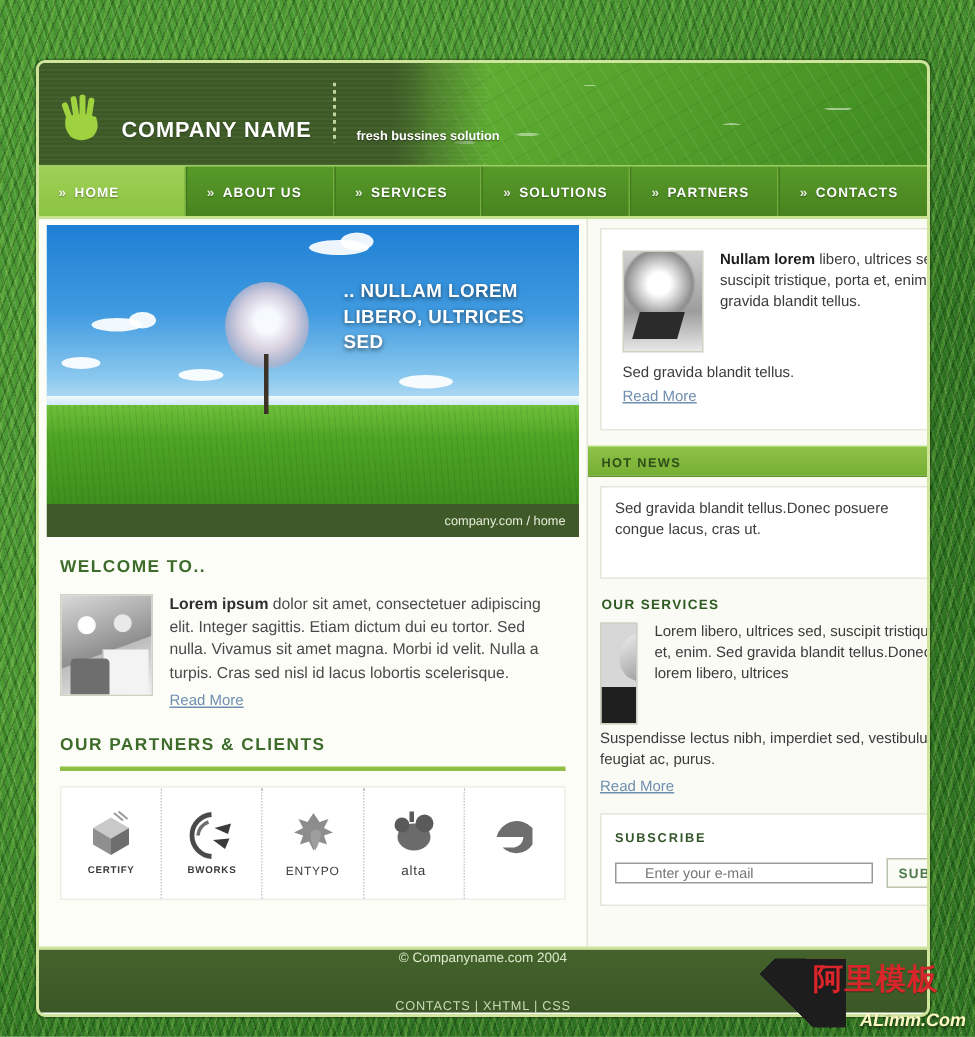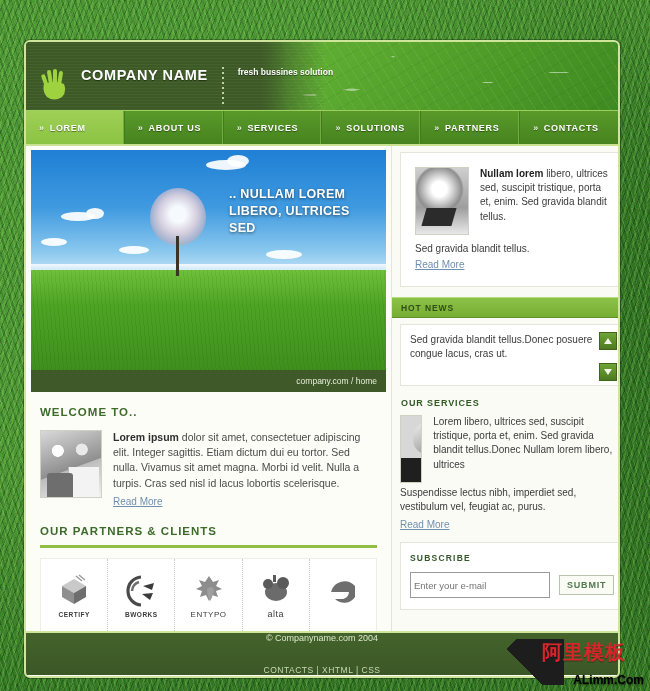--- a/index.html
+++ b/index.html
@@ -47,21 +47,21 @@
     pointer-events:none;
   }
   .hdr-left{
     position:absolute;left:0;top:0;height:68px;width:300px;
     background:linear-gradient(90deg,#3d5a26 0%,#3d5a26 78%,rgba(61,90,38,0) 100%);
   }
   .hdr-left:after{
     content:"";position:absolute;inset:0;
     background:repeating-linear-gradient(0deg, rgba(255,255,255,.045) 0 1px, rgba(0,0,0,0) 1px 3px);
   }
-  .logo-row{position:absolute;left:14px;top:25px;display:flex;align-items:flex-start;z-index:3;}
+  .logo-row{position:absolute;left:14px;top:13px;display:flex;align-items:flex-end;z-index:3;}
   .hand-icon{width:30px;height:34px;position:relative;flex:0 0 auto;}
   .company-name{
     color:#fff;font-size:14.5px;font-weight:bold;letter-spacing:.6px;
     margin-left:11px;white-space:nowrap;
     text-shadow:0 1px 1px rgba(0,0,0,.45);
   }
   .dot-sep{
     width:2px;height:40px;margin:0 14px;align-self:center;
     background-image:linear-gradient(#d8e9b0 50%, rgba(0,0,0,0) 0);
     background-size:2px 5px;background-repeat:repeat-y;opacity:.85;
@@ -92,21 +92,21 @@
     color:#ffffff;
   }
   .nav-item .chev{margin-right:5px;opacity:.85;font-weight:bold;}
 
   
   .cols{display:flex;height:485px;background:#fdfdf8;}
   .col-left{width:365px;flex:0 0 365px;border-right:1px solid #e2e6d6;}
   .col-right{flex:1 1 auto;background:#fbfbf6;}
 
   
-  .hero{position:relative;height:242px;margin:4px 5px 0 5px;overflow:hidden;}
+  .hero{position:relative;height:208px;margin:4px 5px 0 5px;overflow:hidden;}
   .hero-sky{
     position:absolute;left:0;right:0;top:0;height:128px;
     background:linear-gradient(#1f7fd4 0%,#3f9ae0 45%,#8cc9ee 80%,#cfe8f7 100%);
   }
   .cloud{position:absolute;background:#fff;border-radius:50%;opacity:.92;}
   .hero-grass{
     position:absolute;left:0;right:0;top:120px;bottom:22px;
     background:
       repeating-linear-gradient(85deg, rgba(0,0,0,.06) 0 1px, rgba(0,0,0,0) 1px 4px),
       linear-gradient(#6fc03a 0%,#4da524 35%,#3e8f1d 100%);
@@ -251,23 +251,23 @@
 
   .sub-box{
     margin:10px 8px 0 8px;border:1px solid #e4e6da;background:#fff;
     padding:10px 9px 11px 9px;box-sizing:border-box;
   }
   .sub-title{
     color:#34562a;font-size:8.5px;font-weight:bold;letter-spacing:1.2px;margin-bottom:9px;
   }
   .sub-row{display:flex;align-items:center;gap:9px;}
   .sub-input{
-    flex:1 1 auto;height:26px;border:1px solid #9a9a9a;background:#fff;
+    flex:1 1 auto;height:14px;border:1px solid #9a9a9a;background:#fff;
     font-family:"Liberation Sans",sans-serif;font-size:9.5px;color:#7a7a7a;
-    padding:0 3px;box-sizing:border-box;
+    padding:0 19px;box-sizing:border-box;
   }
   .sub-btn{
     border:1px solid #b9c3ae;background:#fbfbf6;color:#4e7a4e;
     font-family:"Liberation Sans",sans-serif;
     font-size:9px;font-weight:bold;letter-spacing:.8px;
     padding:4px 7px;cursor:pointer;
   }
 
   
   .footer{
@@ -290,22 +290,22 @@
     background:
       conic-gradient(from 45deg at 22% 22%, #1d1d1d 0 25%, rgba(0,0,0,0) 0),
       conic-gradient(from 45deg at 55% 14%, #d9c33a 0 25%, rgba(0,0,0,0) 0);
   }
   .wm-cn{
     position:absolute;left:62px;top:4px;color:#d8262a;font-size:20px;
     font-weight:bold;letter-spacing:1px;font-family:"DejaVu Sans",sans-serif;
     text-shadow:0 1px 0 rgba(0,0,0,.3);
   }
   .wm-en{
-    position:absolute;right:6px;bottom:4px;color:#000000;font-size:12px;
-    font-weight:bold;text-shadow:0 1px 2px rgba(0,0,0,.6);
+    position:absolute;right:6px;bottom:4px;color:#fef9c3;font-size:12px;
+    font-weight:bold;font-style:italic;text-shadow:0 1px 2px rgba(0,0,0,.6);
   }
 </style>
 </head>
 <body>
 
 <div class="site">
 
   <div class="header">
     <div class="hdr-veins"></div>
     <div class="hdr-left"></div>
@@ -323,21 +323,21 @@
       </span>
       <span class="company-name">COMPANY NAME</span>
       <span class="dot-sep"></span>
       <span class="tagline">fresh bussines solution</span>
     </div>
   </div>
 
   <div class="nav">
     <div class="nav-item active">
       <span class="chev">»</span>
-      <span>LOREM</span>
+      <span>HOME</span>
     </div>
     <div class="nav-item">
       <span class="chev">»</span>
       <span>ABOUT US</span>
     </div>
     <div class="nav-item">
       <span class="chev">»</span>
       <span>SERVICES</span>
     </div>
     <div class="nav-item">

